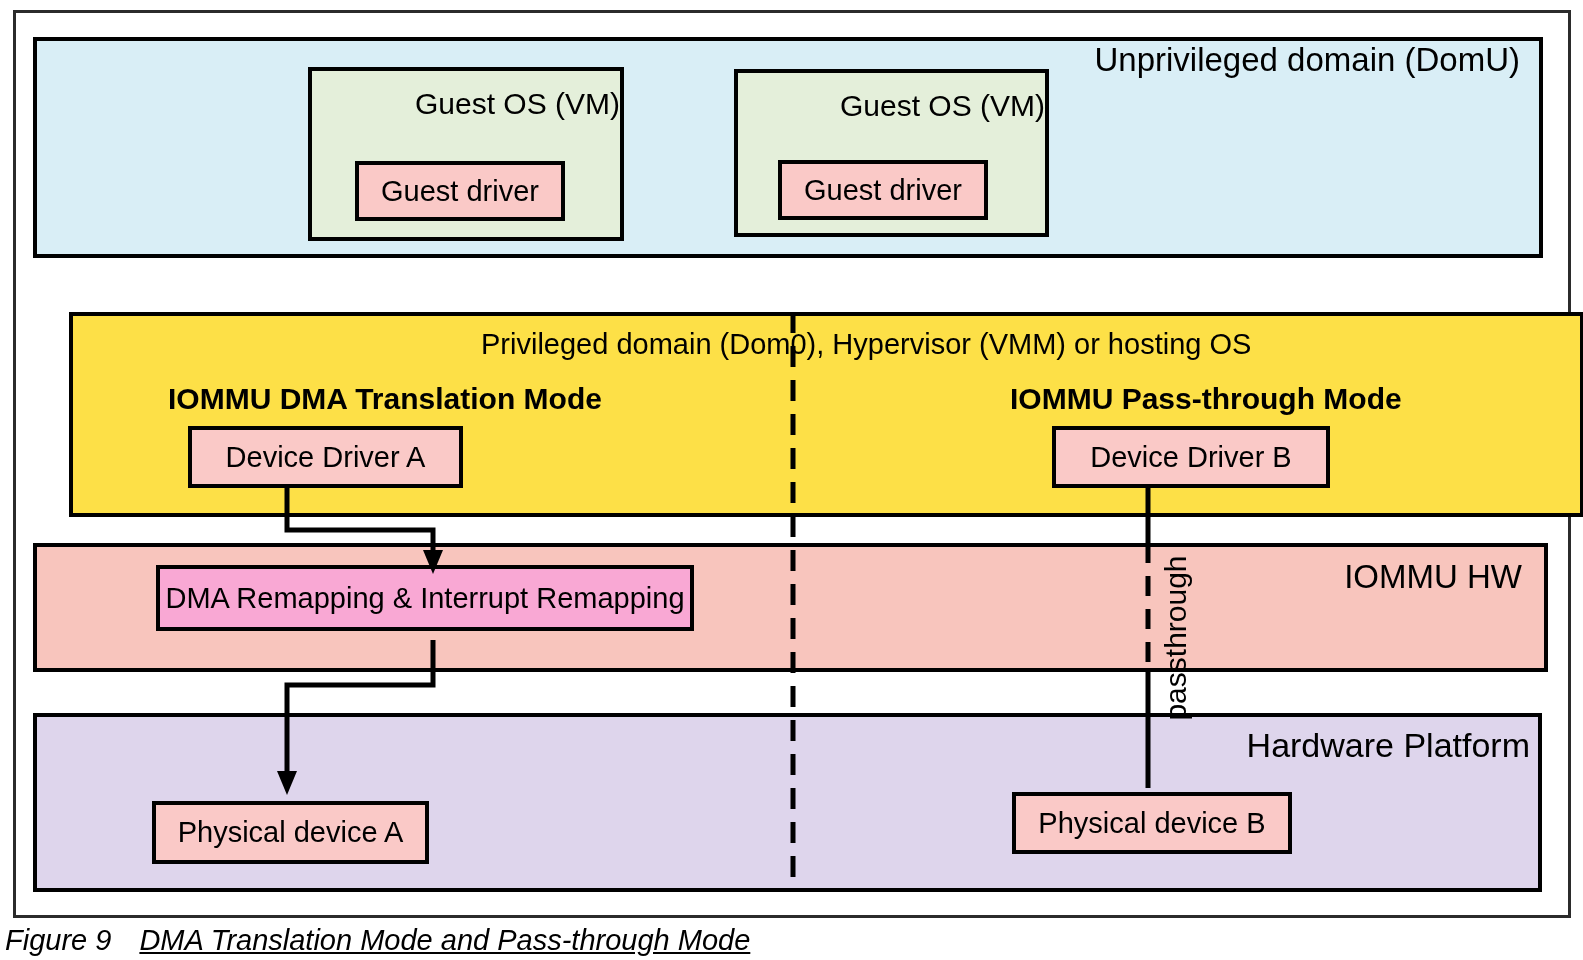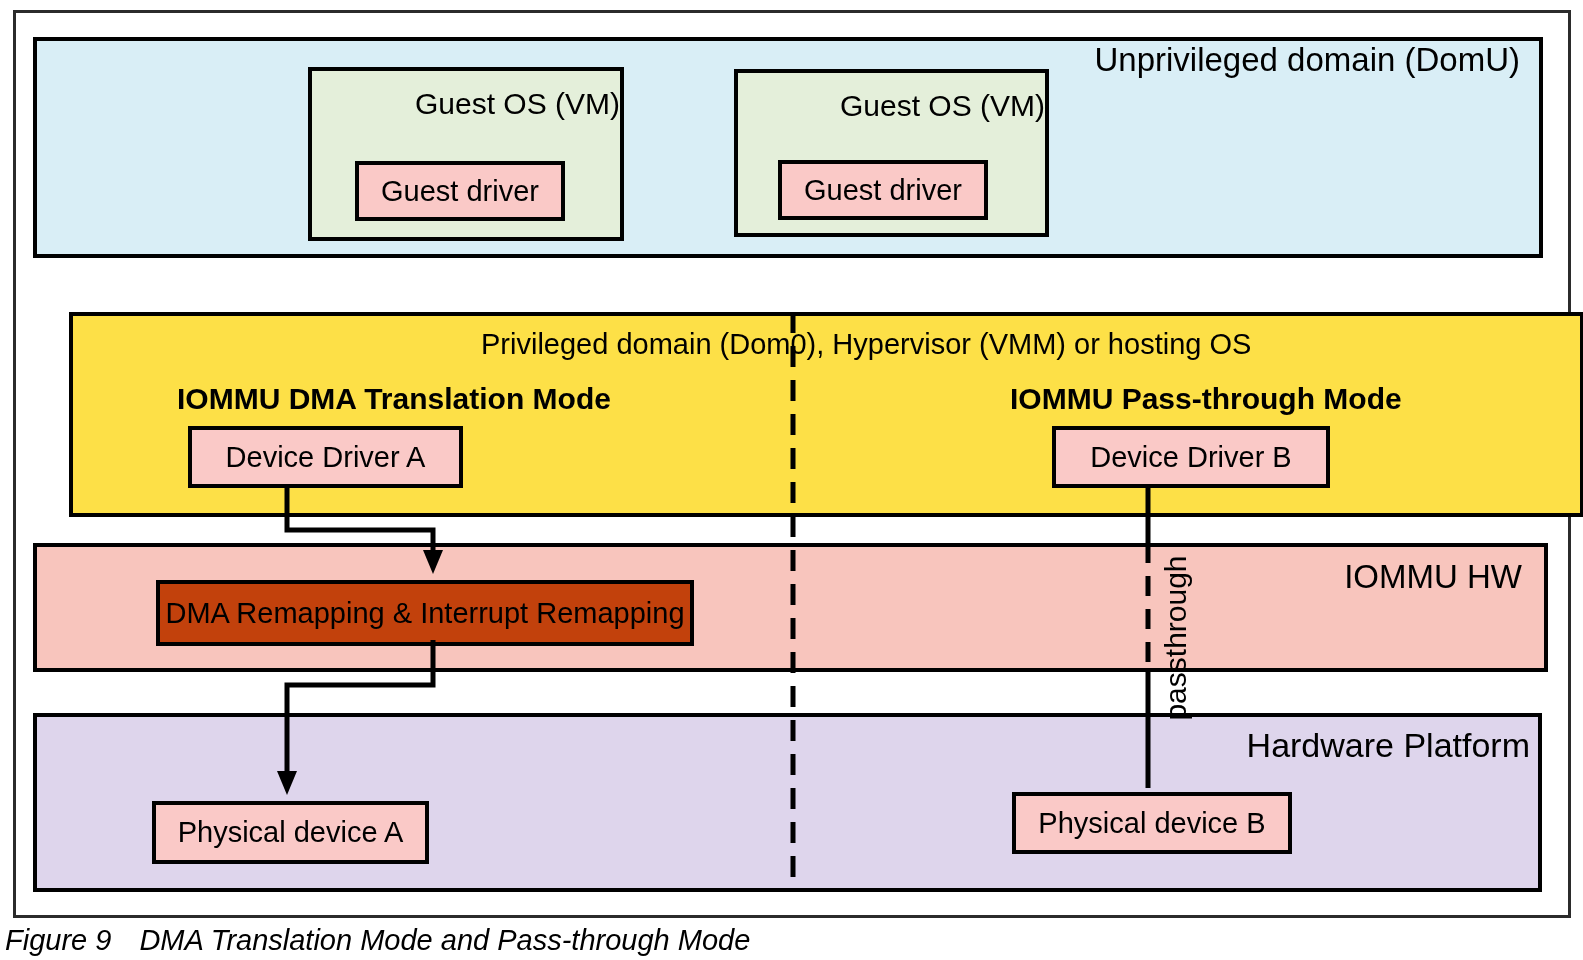--- a/index.html
+++ b/index.html
@@ -41,21 +41,21 @@
   .label-iommu { top: 11px; right: 22px; }
   .label-hw    { top: 9px;  right: 8px;  font-size: 34px; }
 
   .mode-label {
     position: absolute;
     top: 66px;
     font-size: 30px;
     font-weight: 700;
     white-space: nowrap;
   }
-  .mode-left  { left: 104px; text-align: center; }
+  .mode-left  { left: 95px; text-align: center; }
   .mode-right { left: 937px; }
 
   .guest-os {
     position: absolute;
     border: 4px solid #000;
     background: #e4efda;
   }
   .guest-os-1 { left: 271px; top: 26px; width: 316px; height: 174px; }
   .guest-os-2 { left: 697px; top: 28px; width: 315px; height: 168px; }
   .guest-os-label {
@@ -78,24 +78,24 @@
   }
   .guest-driver-1 { left: 43px; top: 90px; width: 210px; height: 60px; }
   .guest-driver-2 { left: 40px; top: 87px; width: 210px; height: 60px; }
   .device-driver-a { left: 115px; top: 110px; width: 275px; height: 62px; }
   .device-driver-b { left: 979px; top: 110px; width: 278px; height: 62px; }
   .physical-device-a { left: 115px; top: 84px; width: 277px; height: 63px; }
   .physical-device-b { left: 975px; top: 75px; width: 280px; height: 62px; }
 
   .remap-box {
     position: absolute;
-    left: 119px; top: 33px;
+    left: 119px; top: 18px;
     width: 538px; height: 66px;
     border: 4px solid #000;
-    background: #c2410c;
+    background: #f9a8d4;
     display: flex;
     align-items: center;
     justify-content: center;
     font-size: 29px;
     white-space: nowrap;
   }
 
   .wires {
     position: absolute;
     left: 0; top: 0;
@@ -115,21 +115,21 @@
     white-space: nowrap;
   }
 
   .caption {
     position: absolute;
     left: 5px; top: 924px;
     font-size: 29px;
     font-style: italic;
     white-space: nowrap;
   }
-  .caption .caption-title { margin-left: 28px; }
+  .caption .caption-title { margin-left: 28px; text-decoration: underline; }
 </style>
 </head>
 <body>
 
 <div class="canvas">
 
   <div class="outer-frame"></div>
 
   <div class="band band-domu">
     <div class="band-label label-domu">Unprivileged domain (DomU)</div>

